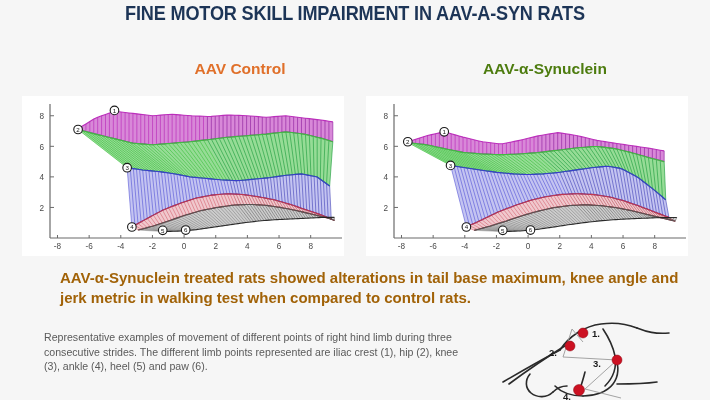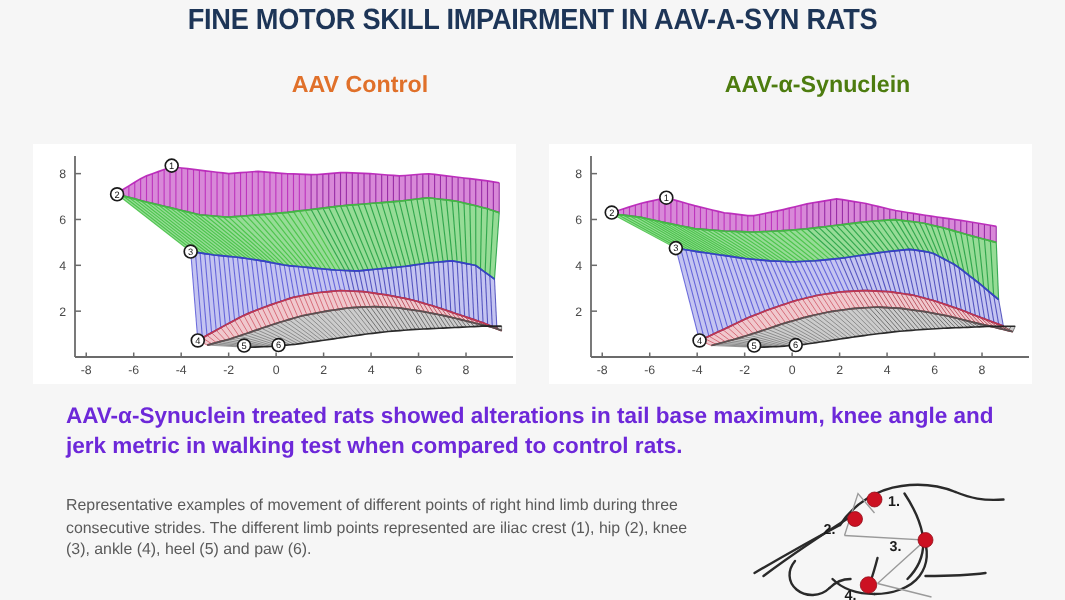--- a/index.html
+++ b/index.html
@@ -13,21 +13,21 @@
 
   .title{
     position:absolute;left:0;top:2px;width:710px;text-align:center;
     font-family:"Liberation Sans",sans-serif;
     font-weight:bold;font-size:19.5px;letter-spacing:-0.2px;
     color:#1d3557;white-space:nowrap;
     transform:scaleX(.93);transform-origin:50% 50%;
   }
 
   .panel-title{
-    position:absolute;top:48px;
+    position:absolute;top:60px;
     font-family:"Liberation Sans",sans-serif;
     font-weight:bold;font-size:15.5px;white-space:nowrap;
     text-align:center;
   }
   #t-left{left:130px;width:220px;color:#e0702a;}
   #t-right{left:420px;width:250px;color:#4d7c0f;}
 
   .plot-card{
     position:absolute;top:96px;height:160px;background:#ffffff;
     overflow:visible;
@@ -42,23 +42,23 @@
     font-size:8.2px;fill:#4a4a4a;
   }
 
   .marker-circle{fill:#ffffff;stroke:#1a1a1a;stroke-width:1.1;}
   .marker-txt{
     font-family:"Liberation Sans",sans-serif;
     font-size:6.2px;fill:#111;text-anchor:middle;
   }
 
   .lead{
-    position:absolute;left:44px;top:268px;width:624px;
+    position:absolute;left:60px;top:268px;width:624px;
     font-family:"Liberation Sans",sans-serif;
-    font-weight:bold;font-size:15px;line-height:20px;color:#6d28d9;
+    font-weight:bold;font-size:15px;line-height:20px;color:#a16207;
   }
 
   .caption{
     position:absolute;left:44px;top:330px;width:420px;
     font-family:Liberation Sans, sans-serif;
     font-size:10.6px;line-height:14.6px;color:#5a5a5a;
   }
 
   .ratfig{position:absolute;left:497px;top:312px;width:213px;height:88px;overflow:hidden;}
   .rat-line{fill:none;stroke:#2a2a2a;stroke-width:1.6;stroke-linecap:round;stroke-linejoin:round;}

